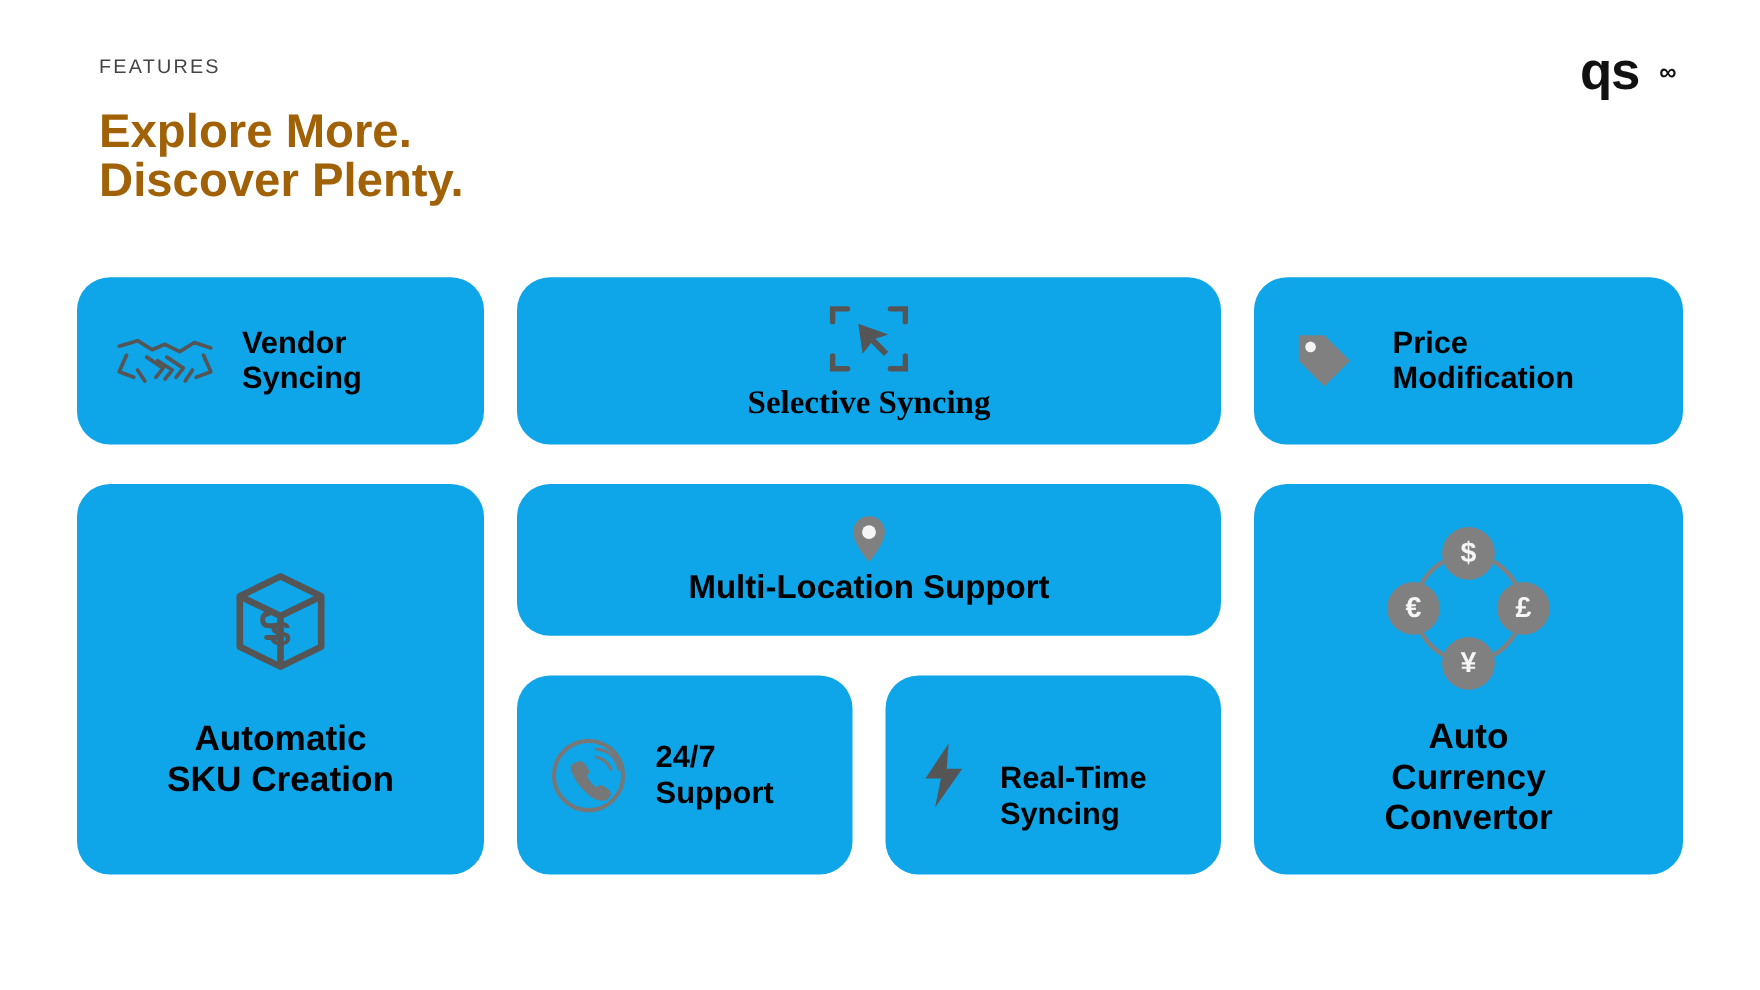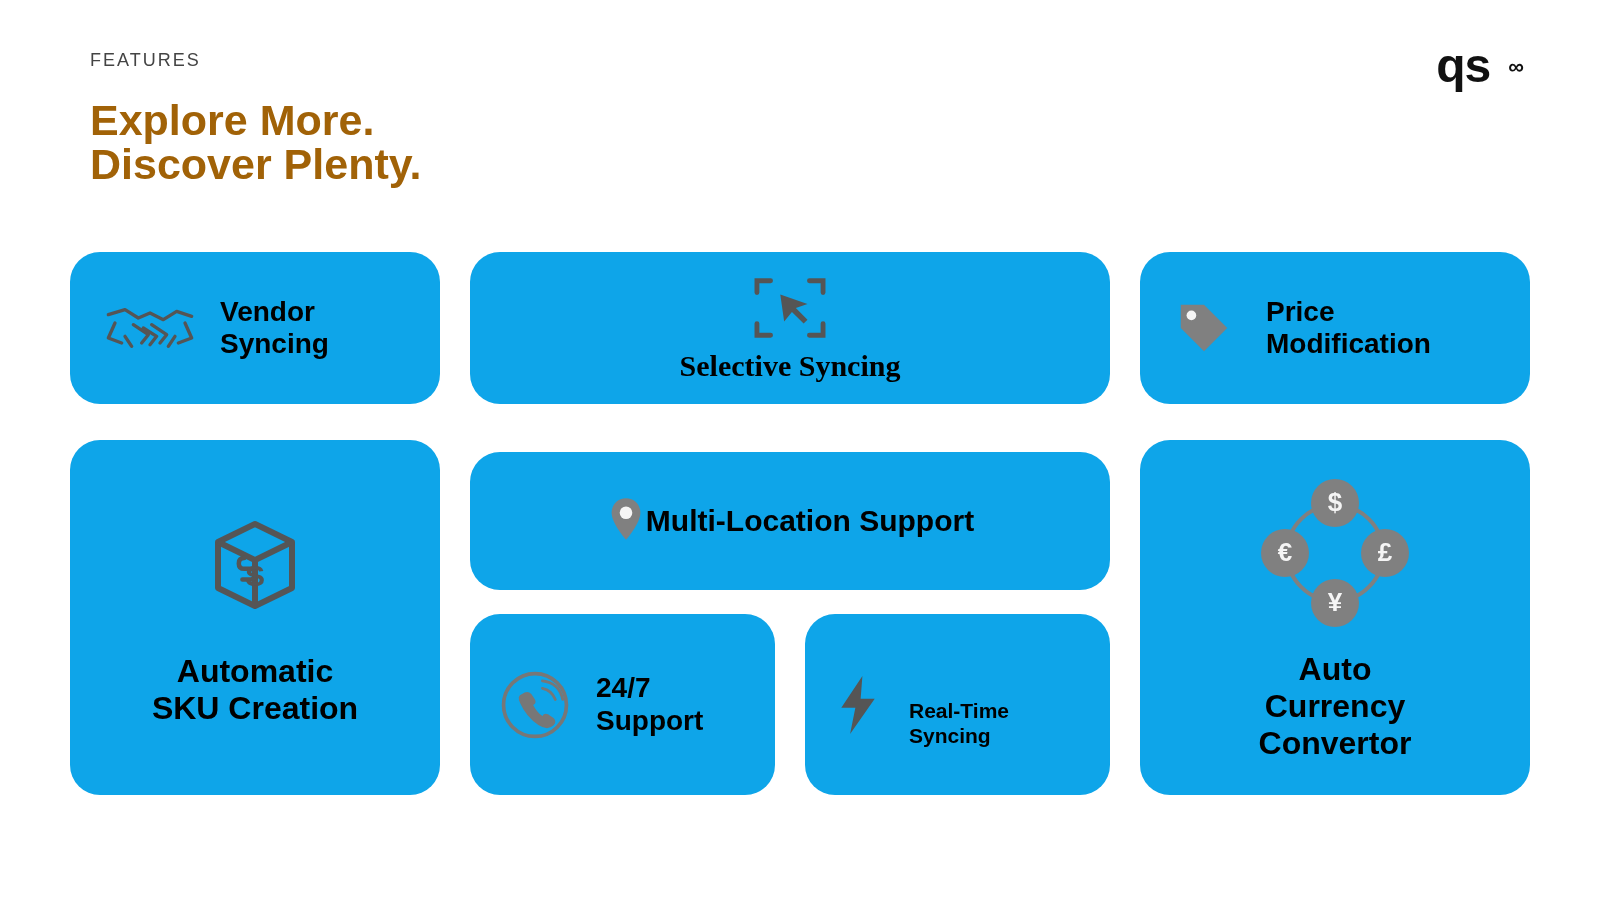--- a/index.html
+++ b/index.html
@@ -30,32 +30,32 @@
   .c-price { left: 1070px; top: 0; width: 390px; height: 152px; padding-left: 30px; justify-content: flex-start; }
   .c-price .icon { width: 68px; height: 68px; margin-right: 28px; }
   .c-price .title { font-size: 28px; line-height: 1.15; }
 
   
   .c-sku { left: 0; top: 188px; width: 370px; height: 355px; flex-direction: column; }
   .c-sku .icon { width: 110px; height: 110px; margin-bottom: 35px; }
   .c-sku .title { font-size: 32px; line-height: 1.15; }
 
   
-  .c-multiloc { left: 400px; top: 200px; width: 640px; height: 138px; flex-direction: row; align-items: center; }
+  .c-multiloc { left: 400px; top: 188px; width: 640px; height: 138px; flex-direction: column; align-items: center; }
   .c-multiloc .icon { width: 40px; height: 48px; margin-bottom: 4px; }
   .c-multiloc .title { font-size: 30px; }
 
   
   .c-support { left: 400px; top: 362px; width: 305px; height: 181px; padding-left: 26px; justify-content: flex-start; }
   .c-support .icon { width: 78px; height: 78px; margin-right: 22px; }
   .c-support .title { font-size: 28px; line-height: 1.15; }
 
   .c-realtime { left: 735px; top: 362px; width: 305px; height: 181px; padding-left: 26px; justify-content: flex-start; }
   .c-realtime .icon { width: 54px; height: 70px; margin-right: 24px; }
-  .c-realtime .title { font-size: 21px; line-height: 1.15; margin-top: 38px; }
+  .c-realtime .title { font-size: 28px; line-height: 1.15; margin-top: 38px; }
 
   
   .c-currency { left: 1070px; top: 188px; width: 390px; height: 355px; flex-direction: column; }
   .c-currency .icon { width: 160px; height: 160px; margin-bottom: 18px; }
   .c-currency .title { font-size: 32px; line-height: 1.15; }
 
   .icon { display: flex; align-items: center; justify-content: center; flex-shrink: 0; }
   svg { display: block; }
 </style>
 </head>

